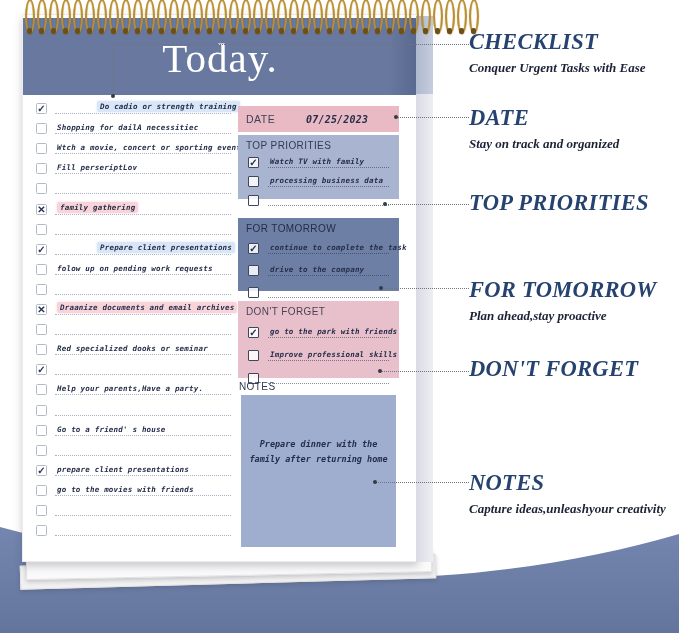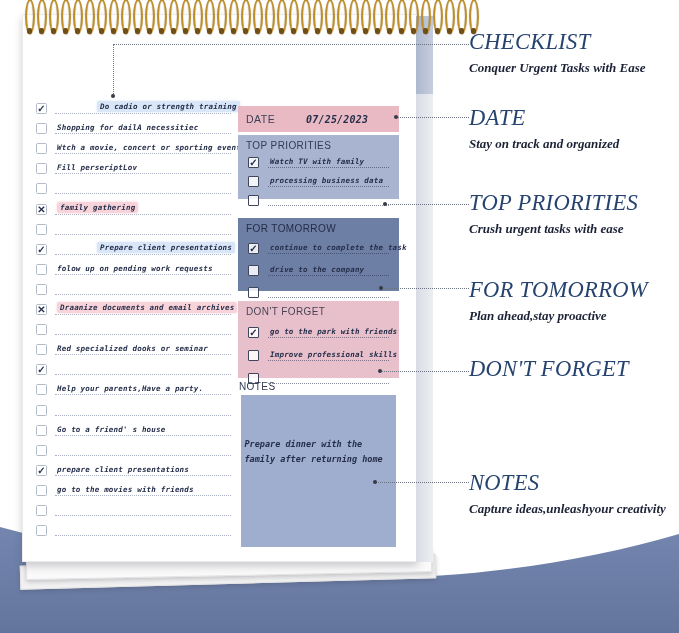--- a/index.html
+++ b/index.html
@@ -66,37 +66,37 @@
   .sec-df .sec-row{height:23px;}
   .sbox{position:absolute;left:2px;bottom:3px;width:9px;height:9px;border:1.3px solid #3e455c;
         border-radius:1px;background:rgba(255,255,255,.85);font-size:10px;line-height:9px;
         color:#222b46;text-align:center;font-weight:bold;}
   .sec-line{position:absolute;left:22px;right:2px;bottom:3px;border-bottom:1.2px dotted rgba(40,50,80,.55);}
   .sec-text{position:absolute;left:24px;bottom:5px;white-space:nowrap;}
 
   .notes-label{position:absolute;left:216px;top:366px;font-size:10px;color:#323a54;letter-spacing:.4px;}
   .notes-box{position:absolute;left:218px;top:380px;width:155px;height:152px;
              background:var(--notes-blue,#9fadce);}
-  .notes-text{width:148px;margin:42px auto 0;text-align:left;font-size:8.5px;
+  .notes-text{width:148px;margin:42px auto 0;text-align:center;font-size:8.5px;
               letter-spacing:0;line-height:1.75;}
 
   
   .conn{position:absolute;z-index:5;border-top:1.6px dotted #6d7380;}
   .conn::before{content:'';position:absolute;left:-2px;top:-3.5px;width:4px;height:4px;
                 border-radius:50%;background:#343a46;}
   .conn-v{position:absolute;z-index:5;border-left:1.6px dotted #6d7380;}
   .conn-v::after{content:'';position:absolute;left:-3px;bottom:-2px;width:4px;height:4px;
                 border-radius:50%;background:#343a46;}
   .conn-cl{border-top:1.6px dotted #6d7380;}
   .conn-cl::before{display:none;}
 
   
   .annotations{position:absolute;left:469px;top:0;width:206px;z-index:4;}
   .ann{position:absolute;left:0;width:206px;}
-  .ann-h{font-family:"Liberation Serif",serif;font-weight:normal;font-style:italic;
+  .ann-h{font-family:"Liberation Serif",serif;font-weight:bold;font-style:italic;
          font-size:22.5px;color:var(--annotation-navy,#26436f);letter-spacing:.3px;line-height:1.1;}
   .ann-s{font-family:"Liberation Serif",serif;font-weight:bold;font-style:italic;
          font-size:13px;color:#1c2236;margin-top:5px;line-height:1.3;}
 </style>
 </head>
 <body>
 
 <div class="scene">
 
   <svg class="wave" width="679" height="633" viewBox="0 0 679 633">
@@ -107,20 +107,23 @@
       </linearGradient>
     </defs>
     <path d="M0,527 C120,560 240,577 370,578 C480,578 590,560 679,534 L679,633 L0,633 Z" fill="url(#wg)"></path>
   </svg>
 
   <div class="notepad">
     <div class="stack s2"></div>
     <div class="stack s1"></div>
 
     <div class="page">
+      <div class="header">
+        <div class="title">Today.</div>
+      </div>
 
       <div class="checklist">
           <div class="cl-row">
             <span class="cbox">✓</span>
             <span class="cl-line"></span>
             <span class="cl-text hw hl-blue">Do cadio or strength training</span>
           </div>
           <div class="cl-row">
             <span class="cbox"></span>
             <span class="cl-line"></span>
@@ -387,21 +390,20 @@
     <div class="ann" style="top:30px">
       <div class="ann-h">CHECKLIST</div>
       <div class="ann-s">Conquer Urgent Tasks with Ease</div>
     </div>
     <div class="ann" style="top:106px">
       <div class="ann-h">DATE</div>
       <div class="ann-s">Stay on track and organized</div>
     </div>
     <div class="ann" style="top:191px">
       <div class="ann-h">TOP PRIORITIES</div>
-      <div class="ann-s">Crush urgent tasks with ease</div>
     </div>
     <div class="ann" style="top:278px">
       <div class="ann-h">FOR TOMORROW</div>
       <div class="ann-s">Plan ahead,stay proactive</div>
     </div>
     <div class="ann" style="top:357px">
       <div class="ann-h">DON'T FORGET</div>
     </div>
     <div class="ann" style="top:471px">
       <div class="ann-h">NOTES</div>

